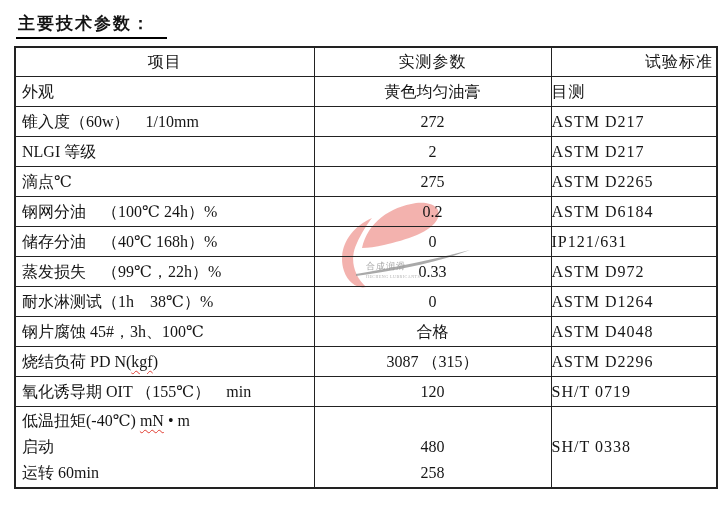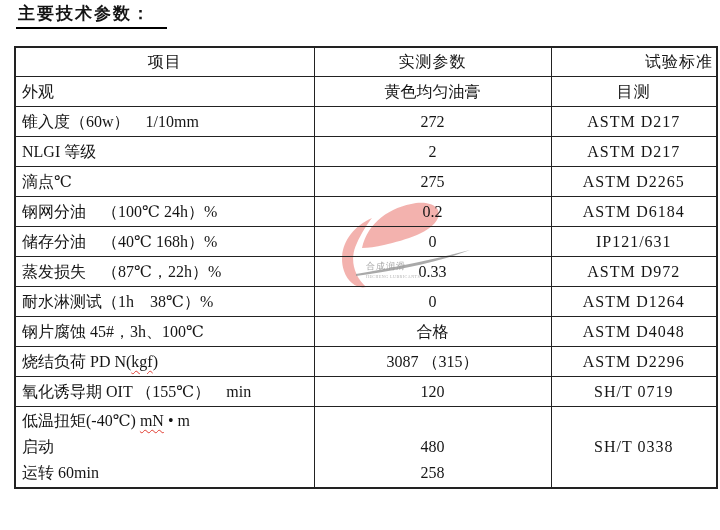--- a/index.html
+++ b/index.html
@@ -5,21 +5,21 @@
   html,body { margin:0; padding:0; }
   body {
     width:720px; height:530px;
     background:#ffffff;
     font-family:"Liberation Serif","DejaVu Serif",serif;
     color:#151515;
     position:relative;
     overflow:hidden;
   }
   .doc-title {
-    position:absolute; left:16px; top:2px;
+    position:absolute; left:16px; top:12px;
     font-size:17px; font-weight:bold;
     letter-spacing:2px;
     border-bottom:2px solid #000;
     padding:0 16px 2px 2px;
     white-space:pre;
   }
   table.spec-table {
     position:absolute; left:14px; top:46px;
     width:702px;
     border-collapse:collapse;
@@ -37,21 +37,21 @@
     line-height:20px;
     background:transparent;
     overflow:hidden;
   }
   .spec-table th { height:28px; }
   th.item-h   { text-align:center; letter-spacing:1px; }
   th.value-h  { text-align:center; letter-spacing:1px; }
   th.standard-h { text-align:right; padding-right:3px; letter-spacing:1px;margin-top:19px; }
   td.item-cell { text-align:left; padding-left:6px; white-space:pre;margin-left:40px; }
   td.value-cell { text-align:center; }
-  td.standard-cell { text-align:center; letter-spacing:1px; }
+  td.standard-cell { text-align:left; letter-spacing:1px; }
   tr.tall td { height:80px; line-height:26px; }
   tr.tall td.value-cell .line { display:block; height:26px; line-height:26px; }
   .misspelled {
     text-decoration-line:underline;
     text-decoration-style:wavy;
     text-decoration-color:#e03c31;
     text-decoration-thickness:1px;
     text-underline-offset:3px;
   }
   .watermark {
@@ -114,21 +114,21 @@
         <td class="item-cell"><span>钢网分油　（100℃ 24h）%</span></td>
         <td class="value-cell">0.2</td>
         <td class="standard-cell">ASTM D6184</td>
       </tr>
       <tr>
         <td class="item-cell"><span>储存分油　（40℃ 168h）%</span></td>
         <td class="value-cell">0</td>
         <td class="standard-cell">IP121/631</td>
       </tr>
       <tr>
-        <td class="item-cell"><span>蒸发损失　（87℃，22h）%</span></td>
+        <td class="item-cell"><span>蒸发损失　（99℃，22h）%</span></td>
         <td class="value-cell">0.33</td>
         <td class="standard-cell">ASTM D972</td>
       </tr>
       <tr>
         <td class="item-cell"><span>耐水淋测试（1h　38℃）%</span></td>
         <td class="value-cell">0</td>
         <td class="standard-cell">ASTM D1264</td>
       </tr>
       <tr>
         <td class="item-cell"><span>钢片腐蚀 45#，3h、100℃</span></td>

